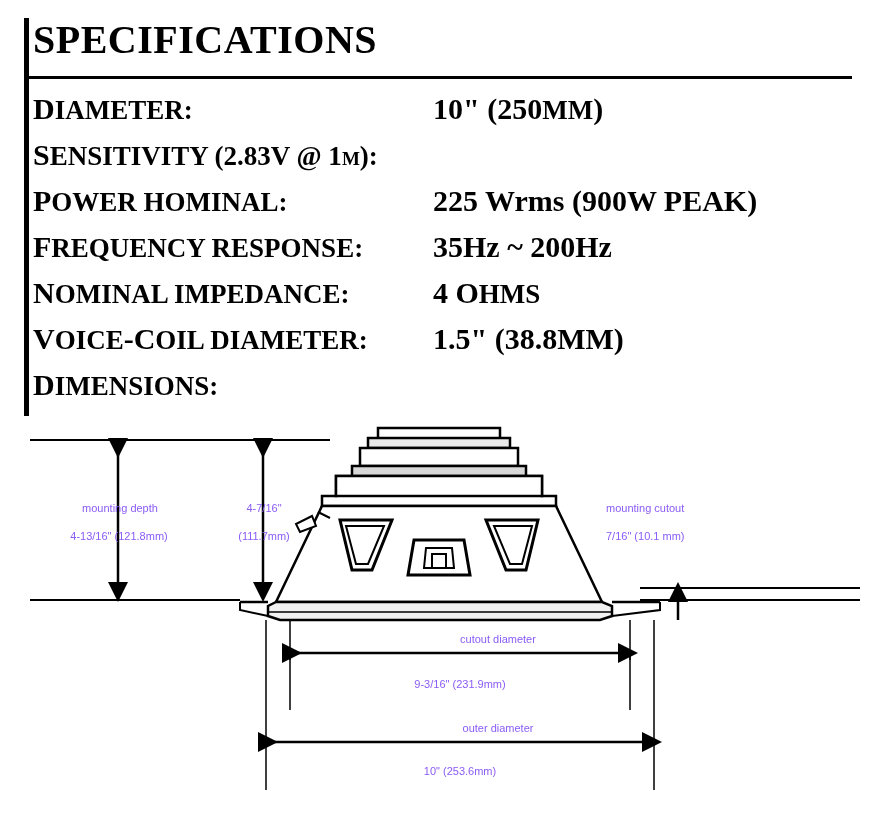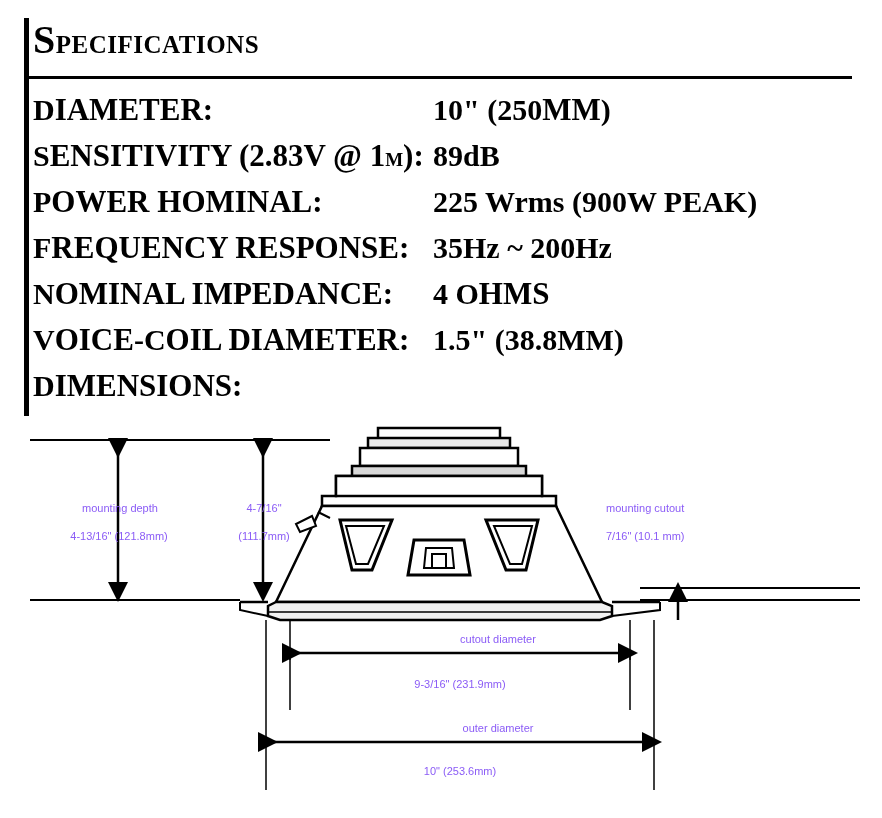--- a/index.html
+++ b/index.html
@@ -36,21 +36,21 @@
     left: 33px;
     top: 20px;
     font-family: "Liberation Serif", serif;
     font-weight: bold;
     font-size: 40px;
     letter-spacing: 0.5px;
     line-height: 1;
     white-space: nowrap;
   }
   .title .cap { font-size: 40px; }
-  .title .sc { font-size: 25px; }
+  .title .sc { font-size: 40px; }
   .title-underline {
     position: absolute;
     left: 28px;
     top: 76px;
     width: 824px;
     height: 3px;
     background: #000;
   }
   
   .spec-table {
@@ -66,21 +66,21 @@
   }
   .spec-label, .spec-value {
     font-family: "Liberation Serif", serif;
     font-weight: bold;
     font-size: 30px;
     line-height: 1;
     white-space: nowrap;
   }
   .spec-label { width: 400px; }
   .spec-value { flex: 1; }
-  .sc2 { font-size: 31px; }
+  .sc2 { font-size: 27px; }
   .big { font-size: 30px; }
 
   
   .diagram {
     position: absolute;
     left: 0;
     top: 420px;
     width: 882px;
     height: 398px;
   }
@@ -108,21 +108,20 @@
 
   <div class="spec-table">
 
     <div class="spec-row">
       <div class="spec-label"><span class="big">D</span><span class="sc2">IAMETER:</span></div>
       <div class="spec-value"><span class="big">10" (250</span><span class="sc2">MM</span><span class="big">)</span></div>
     </div>
 
     <div class="spec-row">
       <div class="spec-label"><span class="big">S</span><span class="sc2">ENSITIVITY (2.83V @ 1</span><span class="sc2" style="font-size:19px">M</span><span class="sc2">):</span></div>
-      <div class="spec-value"><span class="big">89dB</span></div>
     </div>
 
     <div class="spec-row">
       <div class="spec-label"><span class="big">P</span><span class="sc2">OWER  H</span><span class="sc2">OMINAL:</span></div>
       <div class="spec-value"><span class="big">225 Wrms (900W PEAK)</span></div>
     </div>
 
     <div class="spec-row">
       <div class="spec-label"><span class="big">F</span><span class="sc2">REQUENCY  R</span><span class="sc2">ESPONSE:</span></div>
       <div class="spec-value"><span class="big">35Hz ~ 200Hz</span></div>

